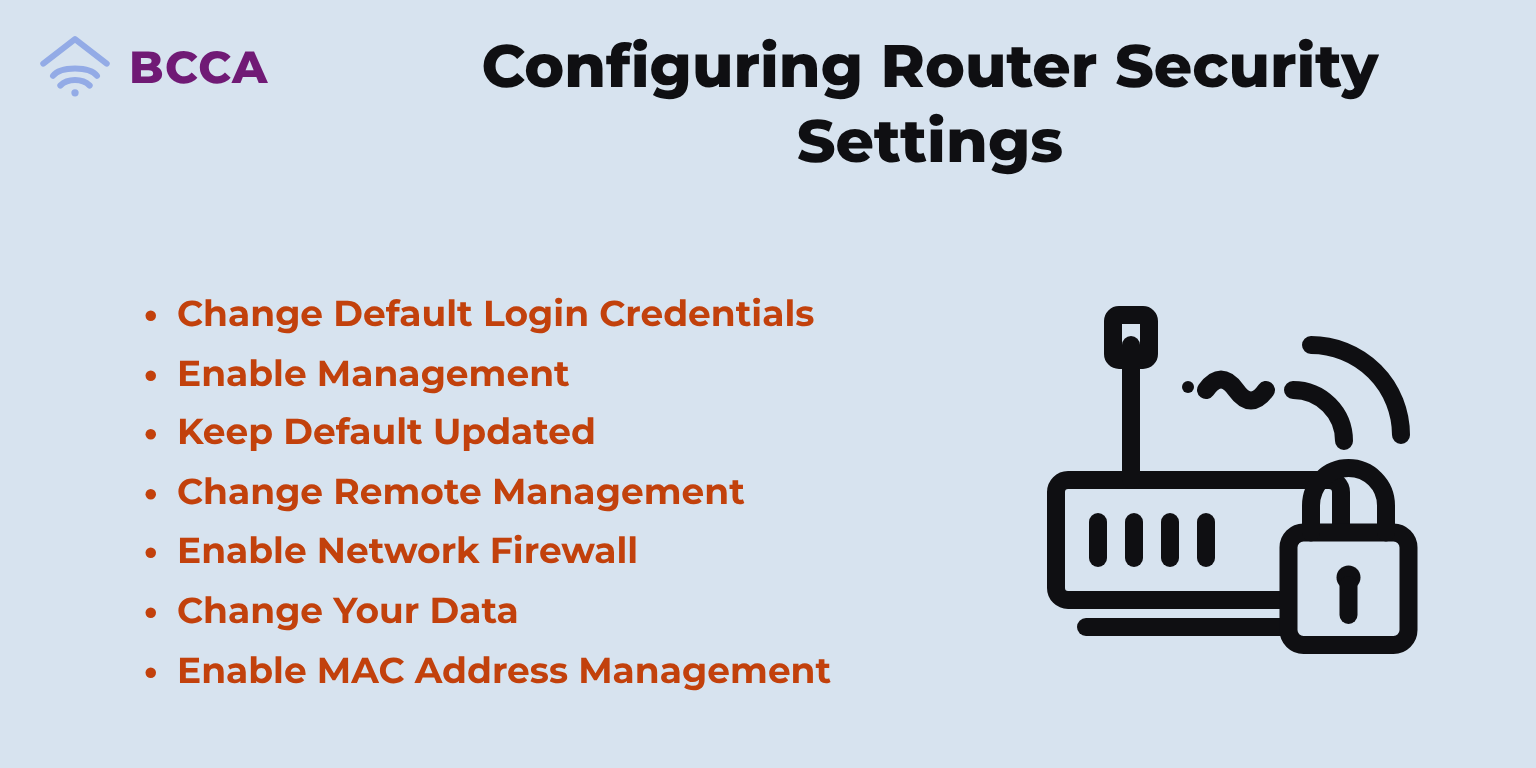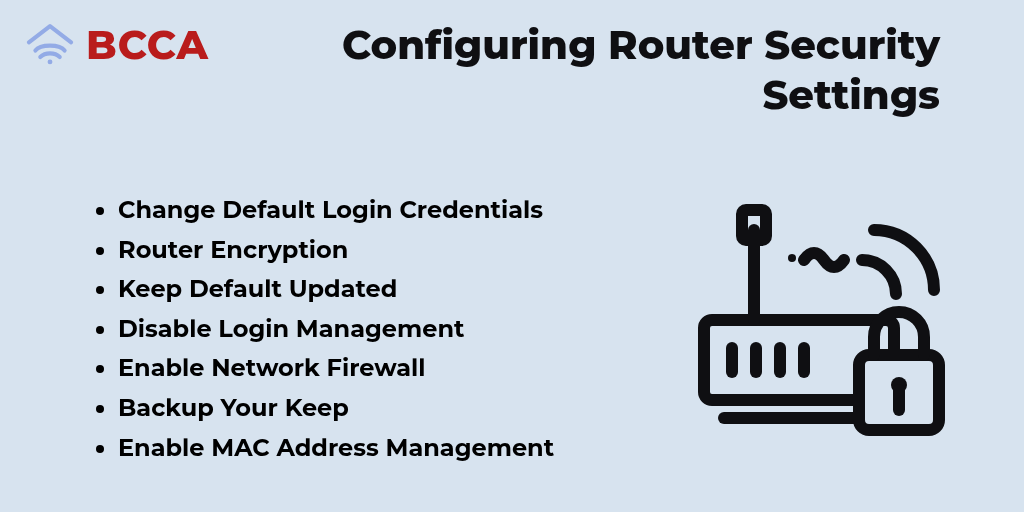--- a/index.html
+++ b/index.html
@@ -18,56 +18,56 @@
   }
   .logo {
     position: absolute;
     top: 18px;
     left: 24px;
     display: flex;
     align-items: center;
     gap: 10px;
   }
   .logo-text {
-    font-size: 40px;
+    font-size: 30px;
     font-weight: 800;
-    color: #b91c1c;
+    color: #701a75;
     letter-spacing: 1px;
   }
   .logo-icon svg {
     width: 52px;
     height: 52px;
     display: block;
   }
   .title {
     position: absolute;
     top: 20px;
     left: 300px;
     width: 640px;
     font-size: 40px;
     font-weight: 800;
     color: #0f0f12;
-    text-align: right;
+    text-align: center;
     line-height: 1.25;
   }
   .list {
     position: absolute;
     top: 190px;
     left: 90px;
     width: 520px;
   }
   .list ul {
     list-style: disc;
     margin: 0;
     padding-left: 28px;
   }
   .list li {
     font-size: 24px;
     font-weight: 700;
-    color: #000000;
+    color: #c2410c;
     line-height: 1.65;
   }
   .illustration {
     position: absolute;
     top: 190px;
     right: 60px;
     width: 280px;
     height: 260px;
   }
   .illustration svg {
@@ -93,25 +93,25 @@
       </svg>
     </span>
     <span class="logo-text">BCCA</span>
   </div>
 
   <div class="title">Configuring Router Security Settings</div>
 
   <div class="list">
     <ul>
       <li>Change Default Login Credentials</li>
-      <li>Router Encryption</li>
+      <li>Enable Management</li>
       <li>Keep Default Updated</li>
-      <li>Disable Login Management</li>
+      <li>Change Remote Management</li>
       <li>Enable Network Firewall</li>
-      <li>Backup Your Keep</li>
+      <li>Change Your Data</li>
       <li>Enable MAC Address Management</li>
     </ul>
   </div>
 
   <div class="illustration">
     <svg viewBox="0 0 280 260">
       <g fill="none" stroke="#0f0f12" stroke-width="12" stroke-linecap="round" stroke-linejoin="round">
 
         <rect x="20" y="130" width="190" height="80" rx="8"></rect>
 

